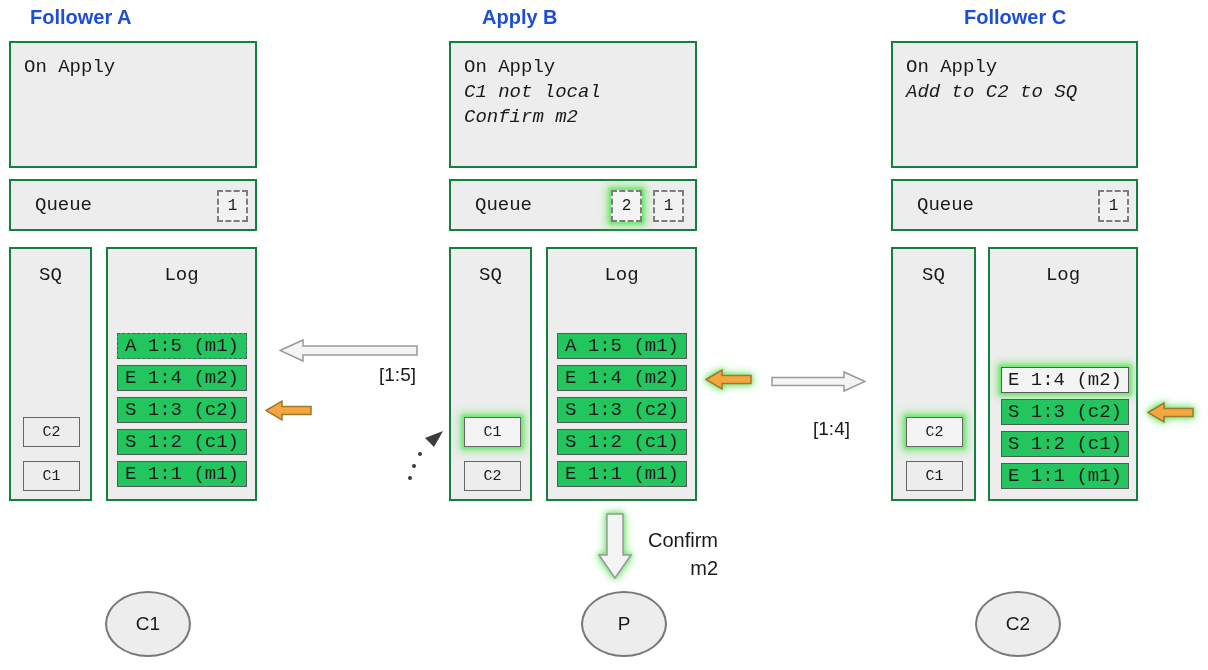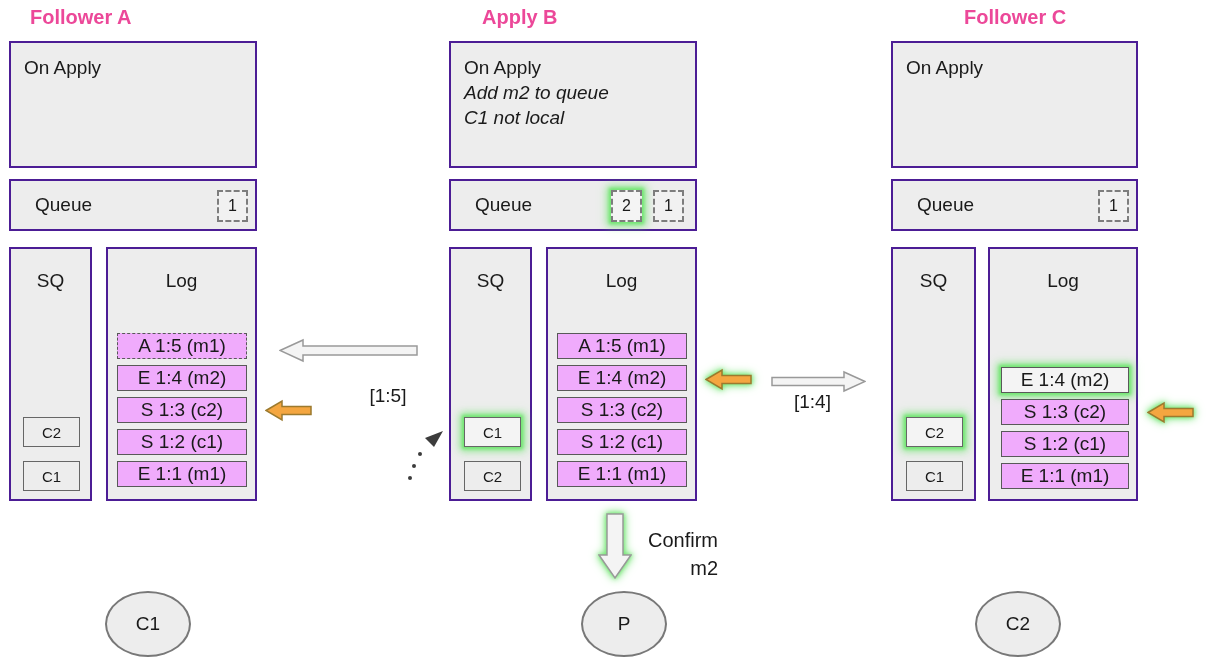--- a/index.html
+++ b/index.html
@@ -3,41 +3,41 @@
 <meta charset="utf-8">
 <style>
   * { margin: 0; padding: 0; box-sizing: border-box; }
   html, body { background: #ffffff; }
   body { font-family: "Liberation Sans", sans-serif; color: #1a1a1a; }
   #canvas {
     position: relative; width: 1208px; height: 670px; background: #ffffff;
     overflow: hidden;
   }
   .abs { position: absolute; }
-  .node-title { font-size: 20px; font-weight: bold; color: #ec4899; white-space: nowrap; }
+  .node-title { font-size: 20px; font-weight: bold; color: #1d4ed8; white-space: nowrap; }
   .box {
-    position: absolute; background: #ededed; border: 2px solid #4c1d95;
+    position: absolute; background: #ededed; border: 2px solid #15803d; font-family: Liberation Mono, monospace;
   }
   .onapply-text { padding: 12px 13px 0 13px; font-size: 19px; line-height: 25px; }
   .italic-line { font-style: italic; }
   .queue-label { position: absolute; left: 24px; top: 13px; font-size: 19px; }
   .queue-item {
     position: absolute; width: 31px; height: 32px;
     border: 2px dashed #7d7d7d; background: #f1f1f1;
     font-size: 16px; display: flex; align-items: center; justify-content: center;
   }
-  .panel-label { text-align: center; padding-top: 21px; font-size: 19px; }
+  .panel-label { text-align: center; padding-top: 15px; font-size: 19px; }
   .sq-item {
     position: absolute; width: 57px; height: 30px;
     border: 1px solid #666; background: #ededed;
     font-size: 15px; display: flex; align-items: center; justify-content: center;
   }
   .log-entries { position: absolute; }
   .log-entry {
-    height: 26px; margin-bottom: 6px; border: 1px solid #595959; background: #f0abfc;
+    height: 26px; margin-bottom: 6px; border: 1px solid #595959; background: #22c55e;
     font-size: 19px; line-height: 24px; text-align: center; white-space: nowrap;
   }
   .log-entry.dashed { border-style: dashed; }
   .glow-box { box-shadow: 0 0 3px 2px #74e674, 0 0 8px 4px rgba(105,230,105,0.75); background: #f4f4f4; }
   .glow-svg { filter: drop-shadow(0 0 2px #74e674) drop-shadow(0 0 4px #74e674); }
   .arrow-label { position: absolute; font-size: 19px; white-space: nowrap; }
   .confirm-label { position: absolute; font-size: 20px; line-height: 28px; text-align: right; }
   .ellipse {
     position: absolute; width: 86px; height: 66px; border-radius: 50%;
     background: #ededed; border: 2px solid #787878;
@@ -77,22 +77,22 @@
       <div class="log-entry">S 1:2 (c1)</div>
       <div class="log-entry">E 1:1 (m1)</div>
     </div>
   </div>
 
   <div class="abs node-title" style="left:482px; top:6px;">Apply B</div>
 
   <div class="box" style="left:449px; top:41px; width:248px; height:127px;">
     <div class="onapply-text">
       <div>On Apply</div>
-      <div class="italic-line">Add m2 to queue</div>
       <div class="italic-line">C1 not local</div>
+      <div class="italic-line">Confirm m2</div>
     </div>
   </div>
 
   <div class="box" style="left:449px; top:179px; width:248px; height:52px;">
     <div class="queue-label">Queue</div>
     <div class="queue-item glow-box" style="left:160px; top:9px;">2</div>
     <div class="queue-item" style="left:202px; top:9px;">1</div>
   </div>
 
   <div class="box" style="left:449px; top:247px; width:83px; height:254px;">
@@ -110,20 +110,21 @@
       <div class="log-entry">S 1:2 (c1)</div>
       <div class="log-entry">E 1:1 (m1)</div>
     </div>
   </div>
 
   <div class="abs node-title" style="left:964px; top:6px;">Follower C</div>
 
   <div class="box" style="left:891px; top:41px; width:247px; height:127px;">
     <div class="onapply-text">
       <div>On Apply</div>
+      <div class="italic-line">Add to C2 to SQ</div>
     </div>
   </div>
 
   <div class="box" style="left:891px; top:179px; width:247px; height:52px;">
     <div class="queue-label">Queue</div>
     <div class="queue-item" style="left:205px; top:9px;">1</div>
   </div>
 
   <div class="box" style="left:891px; top:247px; width:85px; height:254px;">
     <div class="panel-label">SQ</div>
@@ -137,34 +138,34 @@
       <div class="log-entry glow-box">E 1:4 (m2)</div>
       <div class="log-entry">S 1:3 (c2)</div>
       <div class="log-entry">S 1:2 (c1)</div>
       <div class="log-entry">E 1:1 (m1)</div>
     </div>
   </div>
 
   <svg class="abs" style="left:279px; top:337px;" width="140" height="27">
     <polygon points="1,13.5 24,3 24,9 138,9 138,18 24,18 24,24" fill="#f4f4f4" stroke="#999999" stroke-width="1.5"></polygon>
   </svg>
-  <div class="arrow-label" style="left:360px; top:364px; width:56px; text-align:center;margin-top:21px;">[1:5]</div>
+  <div class="arrow-label" style="left:360px; top:364px; width:56px; text-align:right;">[1:5]</div>
 
   <svg class="abs" style="left:265px; top:399px;" width="48" height="23">
     <polygon points="1,11.5 17,2 17,7.5 46,7.5 46,15.5 17,15.5 17,21" fill="#f4a640" stroke="#9c7a2e" stroke-width="1.5"></polygon>
   </svg>
 
   <svg class="abs glow-svg" style="left:705px; top:368px;" width="48" height="23">
     <polygon points="1,11.5 17,2 17,7.5 46,7.5 46,15.5 17,15.5 17,21" fill="#f4a640" stroke="#9c7a2e" stroke-width="1.5"></polygon>
   </svg>
 
   <svg class="abs" style="left:771px; top:370px;" width="95" height="23">
     <polygon points="94,11.5 73,2 73,7.5 1,7.5 1,15.5 73,15.5 73,21" fill="#f4f4f4" stroke="#999999" stroke-width="1.5"></polygon>
   </svg>
-  <div class="arrow-label" style="left:794px; top:391px; width:56px; text-align:left;">[1:4]</div>
+  <div class="arrow-label" style="left:794px; top:418px; width:56px; text-align:right;">[1:4]</div>
 
   <svg class="abs glow-svg" style="left:1147px; top:401px;" width="48" height="23">
     <polygon points="1,11.5 17,2 17,7.5 46,7.5 46,15.5 17,15.5 17,21" fill="#f4a640" stroke="#9c7a2e" stroke-width="1.5"></polygon>
   </svg>
 
   <svg class="abs" style="left:403px; top:426px;" width="45" height="58">
     <polygon points="40,5 22,12 31,21" fill="#3c3c3c"></polygon>
     <circle cx="17" cy="28" r="2" fill="#3c3c3c"></circle>
     <circle cx="11" cy="40" r="2" fill="#3c3c3c"></circle>
     <circle cx="7" cy="52" r="2" fill="#3c3c3c"></circle>

